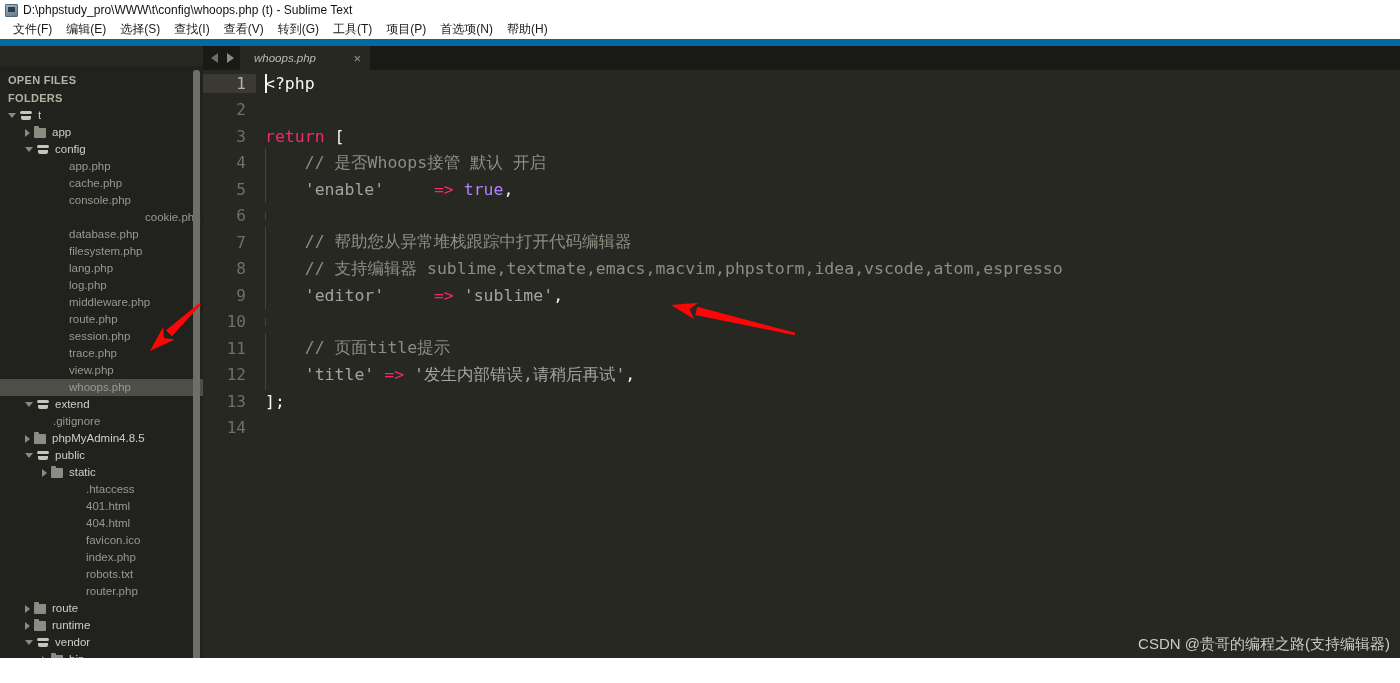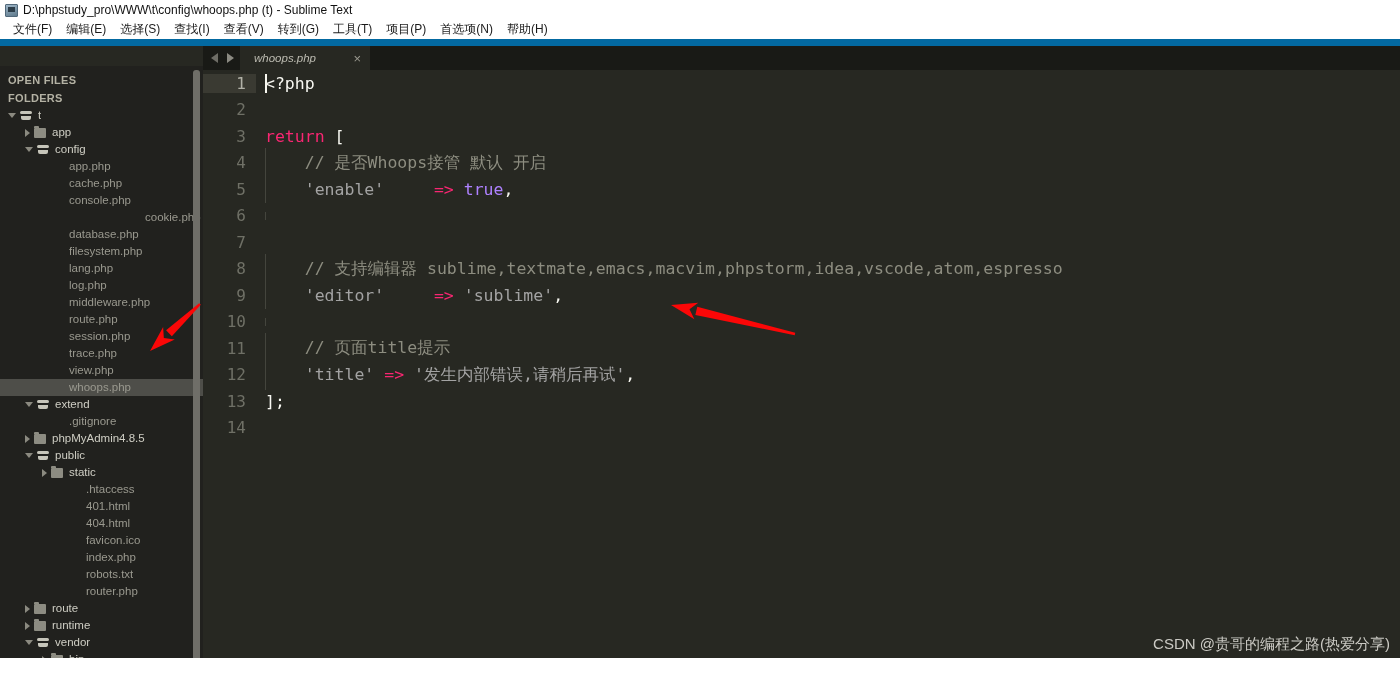--- a/index.html
+++ b/index.html
@@ -411,21 +411,21 @@
           <div class="sb-row file selected" style="padding-left: 42px;">
             <span class="tw none"></span>
             <span class="fic" style="background: transparent;"></span>
             <span class="sb-label">whoops.php</span>
           </div>
           <div class="sb-row folder" style="padding-left: 25px;">
             <span class="tw open"></span>
             <span class="fic open"></span>
             <span class="sb-label">extend</span>
           </div>
-          <div class="sb-row file" style="padding-left: 42px;">
+          <div class="sb-row file" style="padding-left: 26px;">
             <span class="tw none"></span>
             <span class="fic" style="background: transparent;"></span>
             <span class="sb-label">.gitignore</span>
           </div>
           <div class="sb-row folder" style="padding-left: 25px;">
             <span class="tw closed"></span>
             <span class="fic closed"></span>
             <span class="sb-label">phpMyAdmin4.8.5</span>
           </div>
           <div class="sb-row folder" style="padding-left: 25px;">
@@ -521,21 +521,21 @@
       </div>
 
       <div class="code-area">
         <div class="code-scroll" id="code">
             <div class="code-line active"><div class="gutter">1</div><div class="code-text"><span class="caret"></span><span class="t-punc">&lt;?php</span></div></div>
             <div class="code-line"><div class="gutter">2</div><div class="code-text"></div></div>
             <div class="code-line"><div class="gutter">3</div><div class="code-text"><span class="t-key">return</span><span class="t-punc"> </span><span class="t-punc">[</span></div></div>
             <div class="code-line indented"><div class="gutter">4</div><div class="code-text"><span class="t-comment">    // 是否Whoops接管 默认 开启</span></div></div>
             <div class="code-line indented"><div class="gutter">5</div><div class="code-text"><span class="t-punc">    </span><span class="t-str">'enable'</span><span class="t-punc">     </span><span class="t-arrow">=&gt;</span><span class="t-punc"> </span><span class="t-const">true</span><span class="t-punc">,</span></div></div>
             <div class="code-line indented"><div class="gutter">6</div><div class="code-text"></div></div>
-            <div class="code-line indented"><div class="gutter">7</div></div>
+            <div class="code-line indented"><div class="gutter">7</div><div class="code-text"><span class="t-comment">    // 帮助您从异常堆栈跟踪中打开代码编辑器</span></div></div>
             <div class="code-line indented"><div class="gutter">8</div><div class="code-text"><span class="t-comment">    // 支持编辑器 sublime,textmate,emacs,macvim,phpstorm,idea,vscode,atom,espresso</span></div></div>
             <div class="code-line indented"><div class="gutter">9</div><div class="code-text"><span class="t-punc">    </span><span class="t-str">'editor'</span><span class="t-punc">     </span><span class="t-arrow">=&gt;</span><span class="t-punc"> </span><span class="t-str">'sublime'</span><span class="t-punc">,</span></div></div>
             <div class="code-line indented"><div class="gutter">10</div><div class="code-text"></div></div>
             <div class="code-line indented"><div class="gutter">11</div><div class="code-text"><span class="t-comment">    // 页面title提示</span></div></div>
             <div class="code-line indented"><div class="gutter">12</div><div class="code-text"><span class="t-punc">    </span><span class="t-str">'title'</span><span class="t-punc"> </span><span class="t-arrow">=&gt;</span><span class="t-punc"> </span><span class="t-str">'发生内部错误,请稍后再试'</span><span class="t-punc">,</span></div></div>
             <div class="code-line"><div class="gutter">13</div><div class="code-text"><span class="t-punc">];</span></div></div>
             <div class="code-line"><div class="gutter">14</div><div class="code-text"></div></div>
           </div>
       </div>
 
@@ -546,14 +546,14 @@
       <g>
         <polygon points="199.17810798947855,303.1256467973176 166.06769735462706,330.1321035626465 171.8209414282773,336.2525759814234 200.82189201052145,304.8743532026824" fill="#fb0707"></polygon>
         <polygon points="150,351 163.12258431692516,326.99900458636785 163.84392570913812,337.98670983341015 174.7660544659792,339.385674957702" fill="#fb0707"></polygon>
       </g>
       <g>
         <polygon points="795.2732712765778,332.83152971394327 697.2733056659185,306.8312316579868 695.3604067298741,315.010523660384 794.7267287234222,335.16847028605673" fill="#fb0707"></polygon>
         <polygon points="671,305 698.2525277403223,302.6442131329501 689.5007795292319,309.3267952124816 694.3811846554703,319.19754218542073" fill="#fb0707"></polygon>
       </g>
     </svg>
 
-  <div class="watermark">CSDN @贵哥的编程之路(热爱分享)</div>
+  <div class="watermark">CSDN @贵哥的编程之路(支持编辑器)</div>
 </div>
 
 </body></html>

